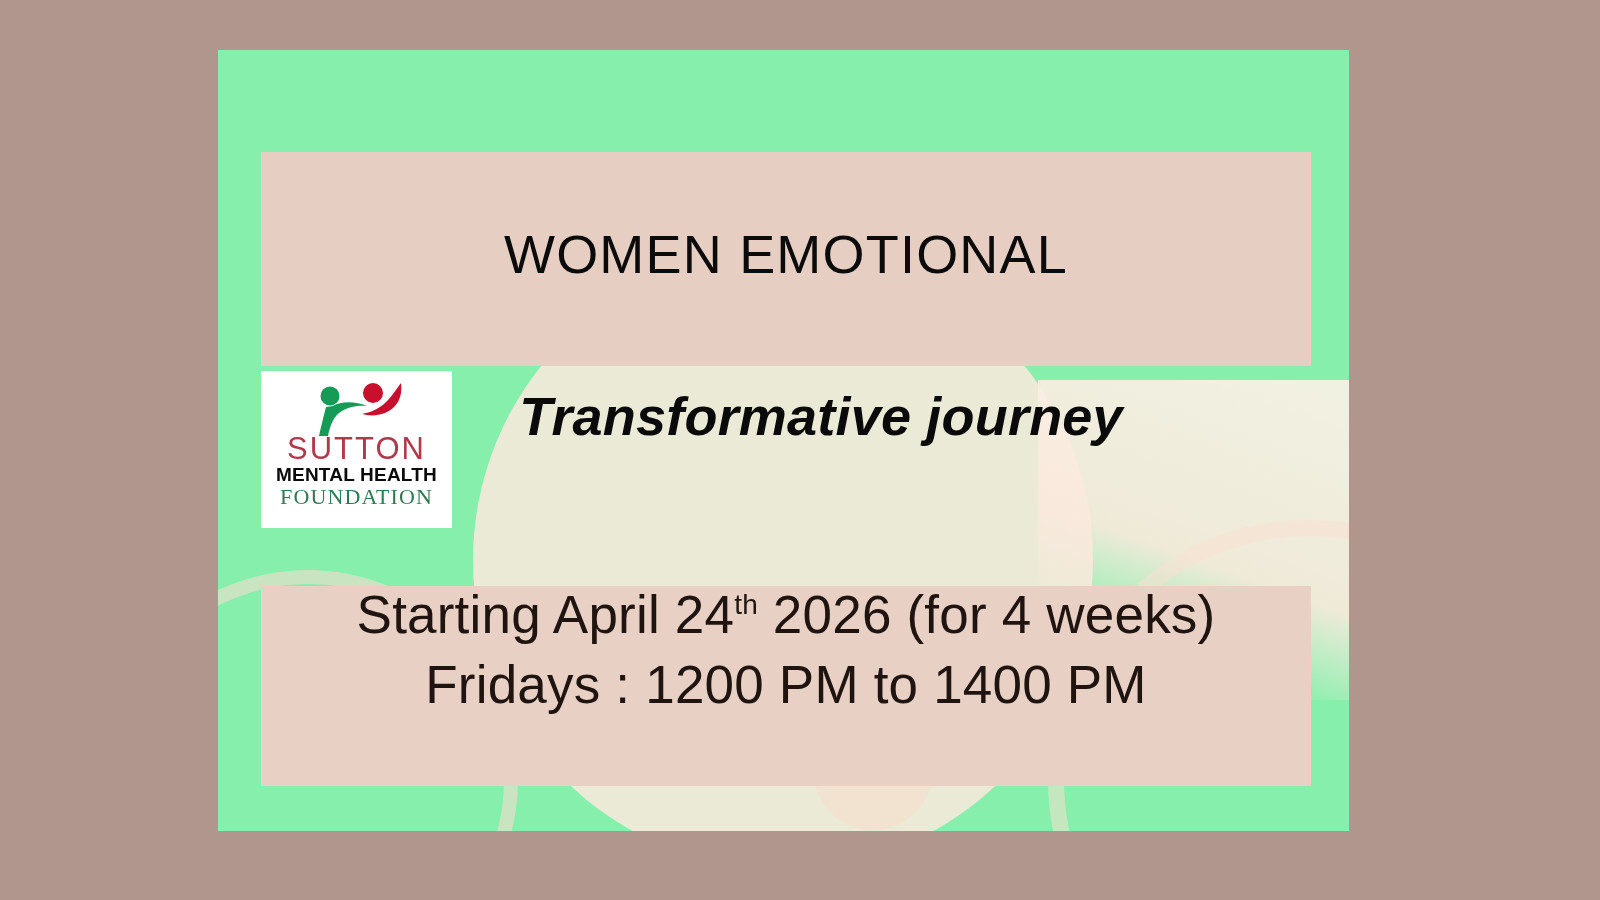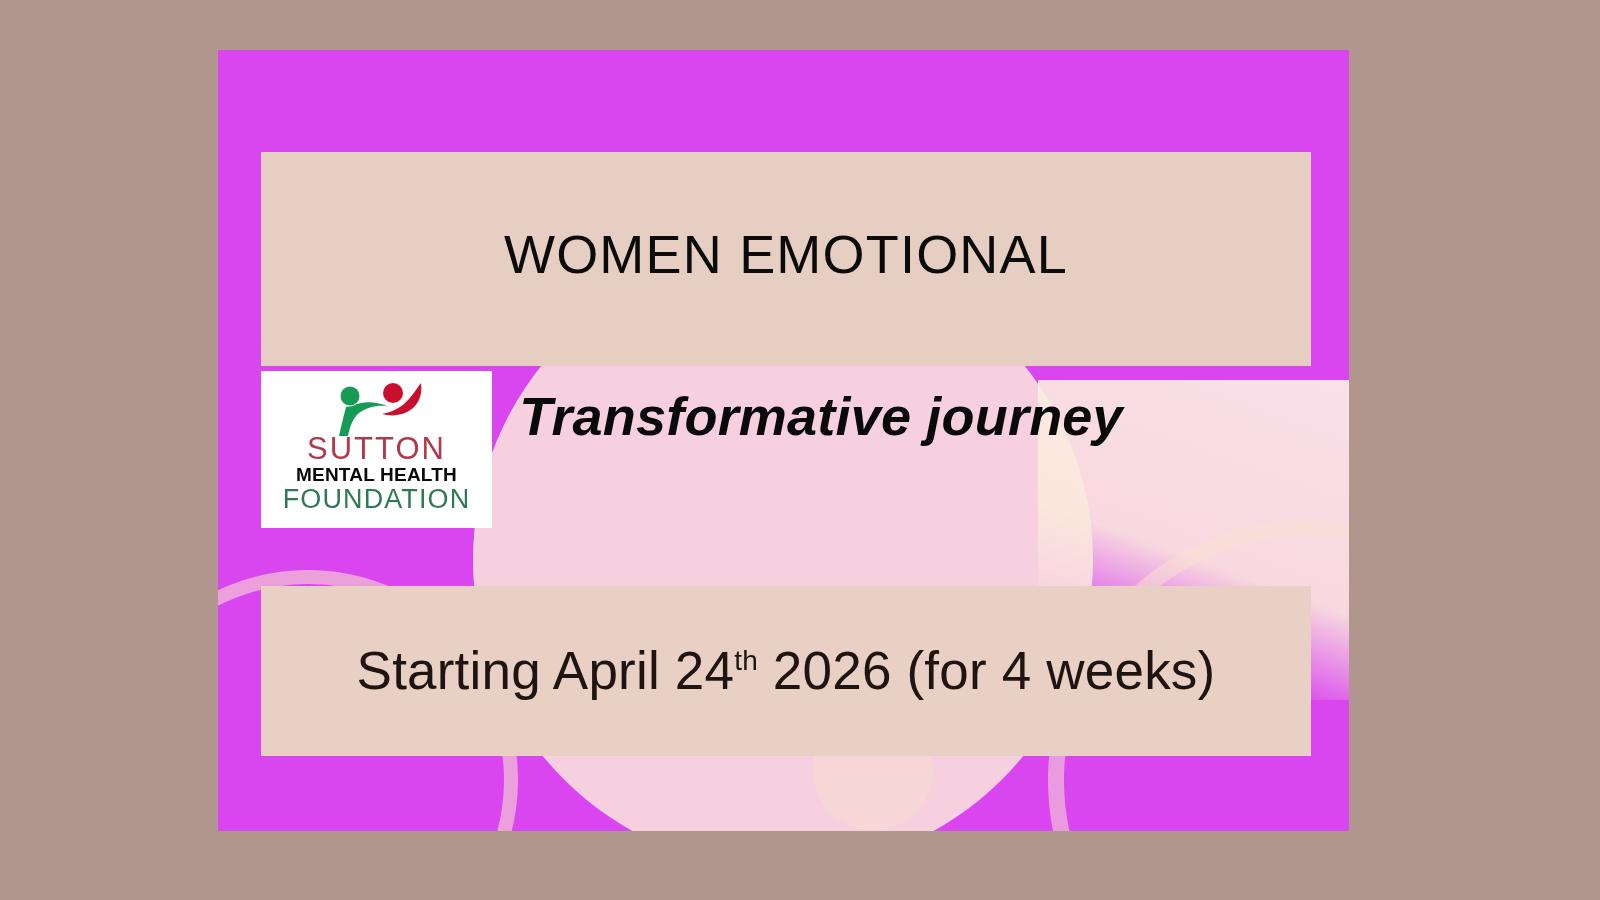--- a/index.html
+++ b/index.html
@@ -24,21 +24,21 @@
     background: #b1968e;
   }
 
   
   .flyer-card {
     position: absolute;
     left: 218px;
     top: 50px;
     width: 1131px;
     height: 781px;
-    background: #d946ef;
+    background: #86efac;
     overflow: hidden;
   }
 
   
   .deco-layer {
     position: absolute;
     inset: 0;
     pointer-events: none;
     overflow: hidden;
   }
@@ -134,21 +134,21 @@
     width: 1090px;
     height: 160px;
     z-index: 3;
   }
 
   
   .sutton-logo-box {
     position: absolute;
     left: 0px;             
     top: 0px;
-    width: 231px;          
+    width: 191px;          
     height: 157px;         
     background: #ffffff;
     display: flex;
     flex-direction: column;
     align-items: center;
     justify-content: flex-start;
     padding-top: 8px;
   }
   .sutton-mark {
     width: 120px;
@@ -166,22 +166,22 @@
   }
   .sutton-sub1 {
     font-family: "Liberation Sans", sans-serif;
     font-size: 19px;
     font-weight: 700;
     letter-spacing: .2px;
     color: #0a0a0a;
     line-height: 1.12;
   }
   .sutton-sub2 {
-    font-family: Liberation Sans, sans-serif;
-    font-size: 27px;
+    font-family: Liberation Serif, serif;
+    font-size: 22px;
     font-weight: 400;
     letter-spacing: 1.1px;
     color: #2f7a52;
     line-height: 1.1;
   }
 
   
   .tagline {
     position: absolute;
     left: 200px;
@@ -226,26 +226,26 @@
     height: 136px;
     display: block;
   }
 
   
   .date-band {
     position: absolute;
     left: 43px;
     top: 536px;            
     width: 1050px;
-    height: 170px;         
+    height: 200px;         
     background: #e8d0c4;
     display: flex;
     flex-direction: column;
     align-items: center;
-    justify-content: center;
+    justify-content: flex-start;
     z-index: 3;
   }
   .date-line-1 {
     font-family: "Liberation Sans", sans-serif;
     font-size: 53px;
     font-weight: 400;
     color: #1f1410;
     line-height: 1.1;
     white-space: nowrap;
     letter-spacing: .2px;
@@ -305,16 +305,17 @@
         <div class="tagline-line-2">Transformative journey</div>
       </div>
 
 
     </div>
 
     <div class="date-band">
       <div class="date-line-1">
         <span>Starting April 24</span><sup>th</sup><span> 2026 (for 4 weeks)</span>
       </div>
+      <div class="date-line-2">Fridays : 1200 PM to 1400 PM</div>
     </div>
 
   </div>
 </div>
 
 </body></html>

